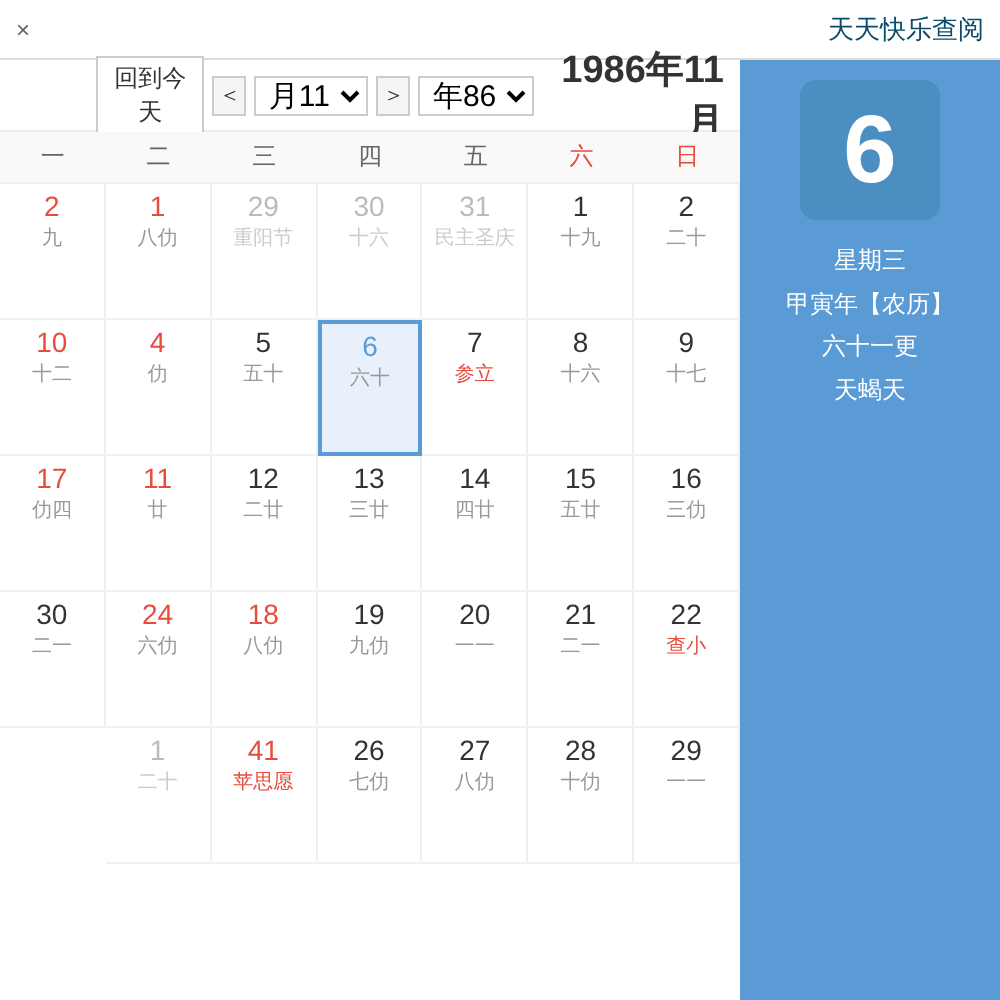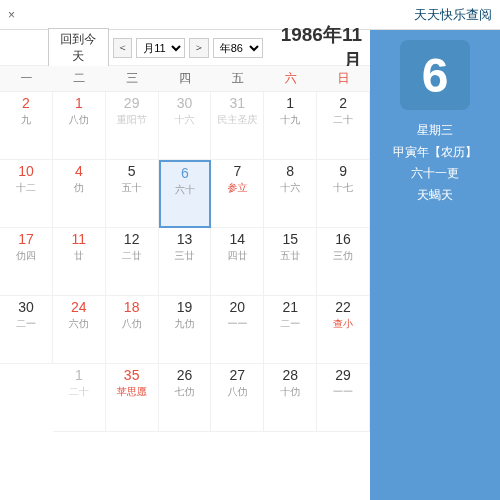--- a/index.html
+++ b/index.html
@@ -106,21 +106,21 @@
       border: 1px solid #ccc;
       background: #f5f5f5;
       cursor: pointer;
       font-size: 11px;
       display: flex;
       align-items: center;
       justify-content: center;
       color: #333;
     }
     .nav-select {
-      font-size: 11px;
+      font-size: 15px;
       border: 1px solid #ccc;
       height: 20px;
       padding: 0 2px;
       background: #fff;
     }
     .today-btn {
       font-size: 12px;
       background: #fff;
       border: 1px solid #ccc;
       padding: 2px 6px;
@@ -364,21 +364,21 @@
           </div>
           <div class="day-cell">
             <div class="day-num">27</div>
             <div class="lunar">八仂</div>
           </div>
           <div class="day-cell">
             <div class="day-num">26</div>
             <div class="lunar">七仂</div>
           </div>
           <div class="day-cell">
-            <div class="day-num weekend">35</div>
+            <div class="day-num weekend">41</div>
             <div class="lunar holiday">苹思愿</div>
           </div>
           <div class="day-cell other-month">
             <div class="day-num weekend">1</div>
             <div class="lunar">二十</div>
           </div>
         </div>
     </div>
   </div>
 </div>

